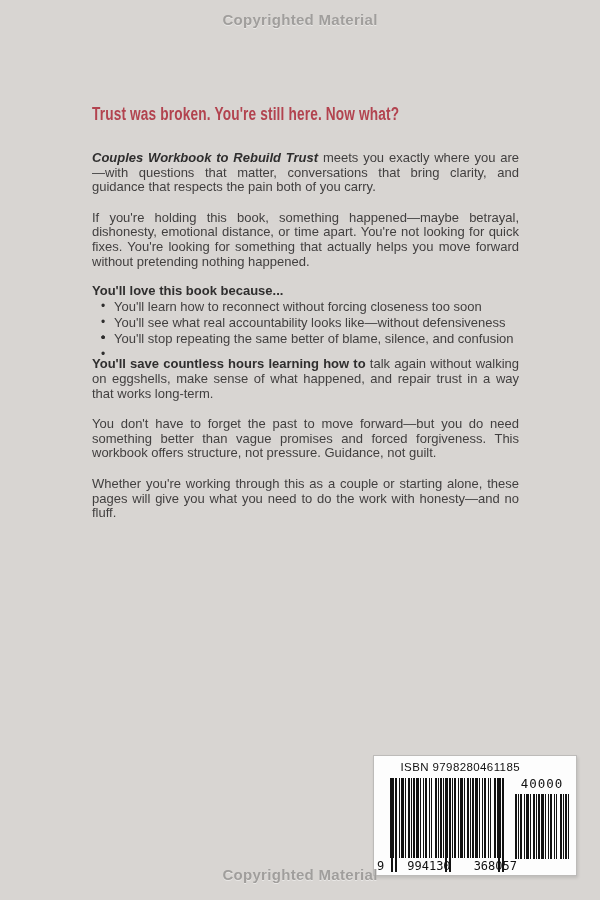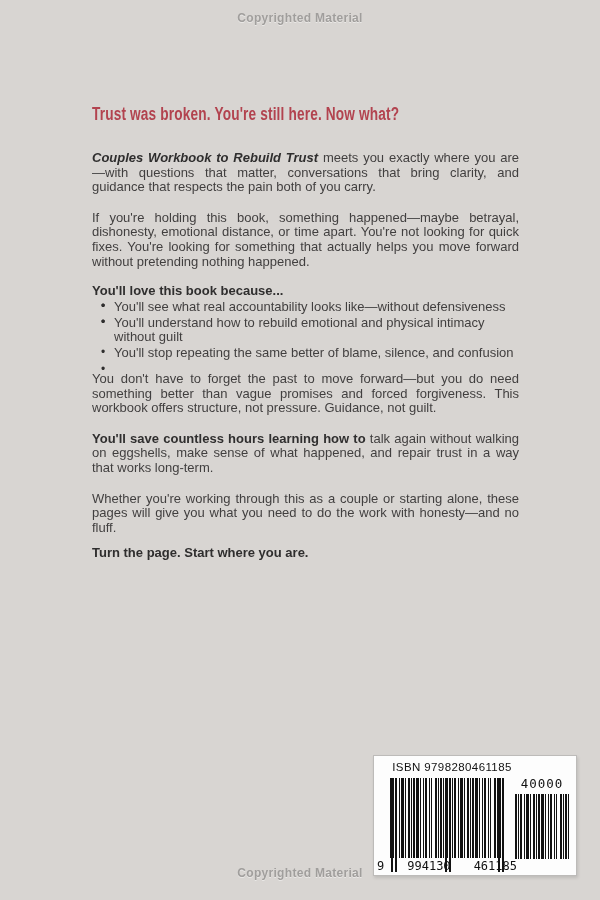--- a/index.html
+++ b/index.html
@@ -12,21 +12,21 @@
   }
   html,body{margin:0;padding:0;background:#d8d5d2;}
   .page{
     position:relative;width:600px;height:900px;overflow:hidden;
     background:var(--cover-bg);
     font-family:"Liberation Sans",sans-serif;
     color:var(--body-text);
   }
   .watermark{
     position:absolute;left:0;width:100%;text-align:center;
-    font-size:12px;font-weight:700;color:var(--watermark-gray);
+    font-size:15px;font-weight:700;color:var(--watermark-gray);
     letter-spacing:.3px;
     text-shadow:0 1px 0 rgba(255,255,255,.45);
   }
   .watermark.top{top:11px;}
   .watermark.bottom{top:866px;}
   .content{
     position:absolute;left:92px;width:427px;top:103px;
   }
   .headline{
     margin:0 0 26px 0;
@@ -35,21 +35,21 @@
     letter-spacing:.2px;white-space:nowrap;
     transform:scaleX(.78);transform-origin:left center;
   }
   .para{
     margin:0 0 14px 0;
     font-size:13px;line-height:14.6px;
     text-align:justify;
   }
   .para.meets{margin-bottom:16px;}
   .para.save,.para.forget{margin-bottom:16px;}
-  .para.whether{margin-bottom:10px;}
+  .para.whether{margin-bottom:34px;}
   .bold{font-weight:700;color:var(--bold-text);}
   .bold-italic{font-weight:700;font-style:italic;color:var(--bold-text);}
   .love-heading{
     margin:0;font-size:13px;line-height:15px;font-weight:700;color:var(--bold-text);
   }
   .bullet-list{
     list-style:none;margin:1px 0 11px 0;padding:0;
     font-size:13px;line-height:14.6px;
   }
   .bullet-list li{
@@ -62,21 +62,21 @@
     margin:0;font-size:13px;line-height:15px;font-weight:700;color:var(--bold-text);
   }
   
   .barcode-box{
     position:absolute;left:373px;top:755px;width:204px;height:121px;
     background:#fdfdfd;border:1px solid #bdbbb9;box-sizing:border-box;
     box-shadow:1px 2px 3px rgba(0,0,0,.12);
     color:#111;
   }
   .isbn-label{
-    position:absolute;left:10px;top:5px;width:136px;text-align:center;
+    position:absolute;left:10px;top:5px;width:136px;text-align:right;
     font-size:11.5px;font-weight:400;letter-spacing:.4px;
     font-family:"Liberation Sans",sans-serif;white-space:nowrap;
   }
   .ean-main{position:absolute;left:16px;top:22px;width:114px;height:80px;}
   .bars{display:flex;height:100%;overflow:hidden;}
   .bars .bar{background:var(--bar-black);height:100%;flex:none;}
   .bars .space{background:transparent;height:100%;flex:none;}
   .guard{position:absolute;top:0;width:2px;height:94px;background:var(--bar-black);}
   .digits{
     position:absolute;left:-13px;top:81px;width:140px;height:15px;
@@ -101,35 +101,34 @@
 
     <h1 class="headline">Trust was broken. You're still here. Now what?</h1>
 
     <p class="para meets"><span class="bold-italic">Couples Workbook to Rebuild Trust</span><span> meets you exactly where you are—with questions that matter, conversations that bring clarity, and guidance that respects the pain both of you carry.</span></p>
 
     <p class="para intro">If you're holding this book, something happened—maybe betrayal, dishonesty, emotional distance, or time apart. You're not looking for quick fixes. You're looking for something that actually helps you move forward without pretending nothing happened.</p>
 
     <p class="love-heading">You'll love this book because...</p>
 
     <ul class="bullet-list">
-      <li><span class="bullet-dot">•</span></li>
+      <li><span class="bullet-dot">•</span><span>You'll learn how to reconnect without forcing closeness too soon</span></li>
       <li><span class="bullet-dot">•</span><span>You'll see what real accountability looks like—without defensiveness</span></li>
       <li><span class="bullet-dot">•</span></li>
-      <li><span class="bullet-dot">•</span><span>You'll understand how to rebuild emotional and physical intimacy without guilt</span></li>
+      <li><span class="bullet-dot">•</span></li>
       <li><span class="bullet-dot">•</span><span>You'll stop repeating the same better of blame, silence, and confusion</span></li>
       <li><span class="bullet-dot">•</span></li>
     </ul>
 
+    <p class="para save"><span class="bold">You'll save countless hours learning how to</span><span> talk again without walking on eggshells, make sense of what happened, and repair trust in a way that works long-term.</span></p>
+
     <p class="para forget">You don't have to forget the past to move forward—but you do need something better than vague promises and forced forgiveness. This workbook offers structure, not pressure. Guidance, not guilt.</p>
 
-    <p class="para save"><span class="bold">You'll save countless hours learning how to</span><span> talk again without walking on eggshells, make sense of what happened, and repair trust in a way that works long-term.</span></p>
-
     <p class="para whether">Whether you're working through this as a couple or starting alone, these pages will give you what you need to do the work with honesty—and no fluff.</p>
 
-    <p class="closing">Turn the page. Start where you are.</p>
   </div>
 
   <div class="barcode-box">
     <div class="isbn-label">ISBN 9798280461185</div>
 
     <div class="ean-main">
       <div class="bars" id="main-bars">
           <div class="bar" style="width: 2px;"></div>
           <div class="space" style="width: 1px;"></div>
           <div class="bar" style="width: 1px;"></div>
@@ -211,21 +210,21 @@
         </div>
       <div class="guard" style="left:1px"></div>
       <div class="guard" style="left:5px"></div>
       <div class="guard" style="left:55px"></div>
       <div class="guard" style="left:59px"></div>
       <div class="guard" style="left:108px"></div>
       <div class="guard" style="left:112px"></div>
       <div class="digits">
         <span>9</span>
         <span>994130</span>
-        <span>461185</span>
+        <span>368057</span>
       </div>
     </div>
 
     <div class="ean-supp">
       <div class="supp-label">40000</div>
       <div class="bars supp-bars" id="supp-bars">
           <div class="bar" style="width: 2px;"></div>
           <div class="space" style="width: 1px;"></div>
           <div class="bar" style="width: 1px;"></div>
           <div class="space" style="width: 1px;"></div>

